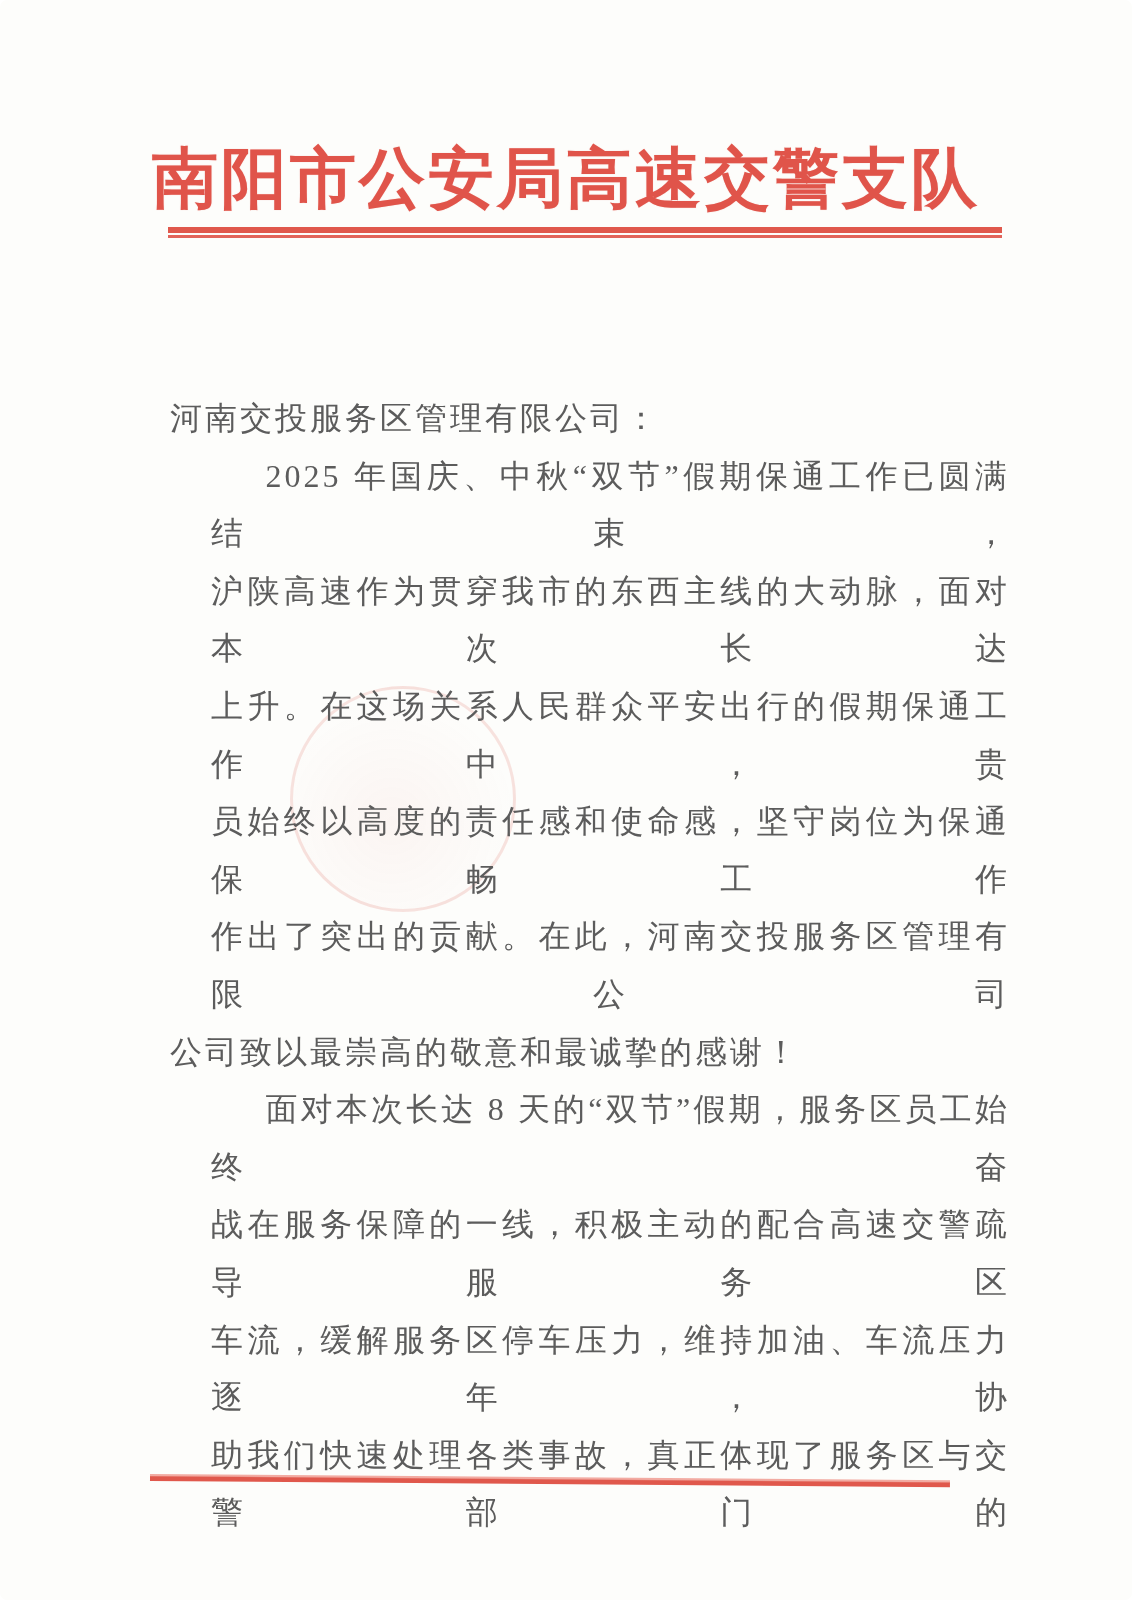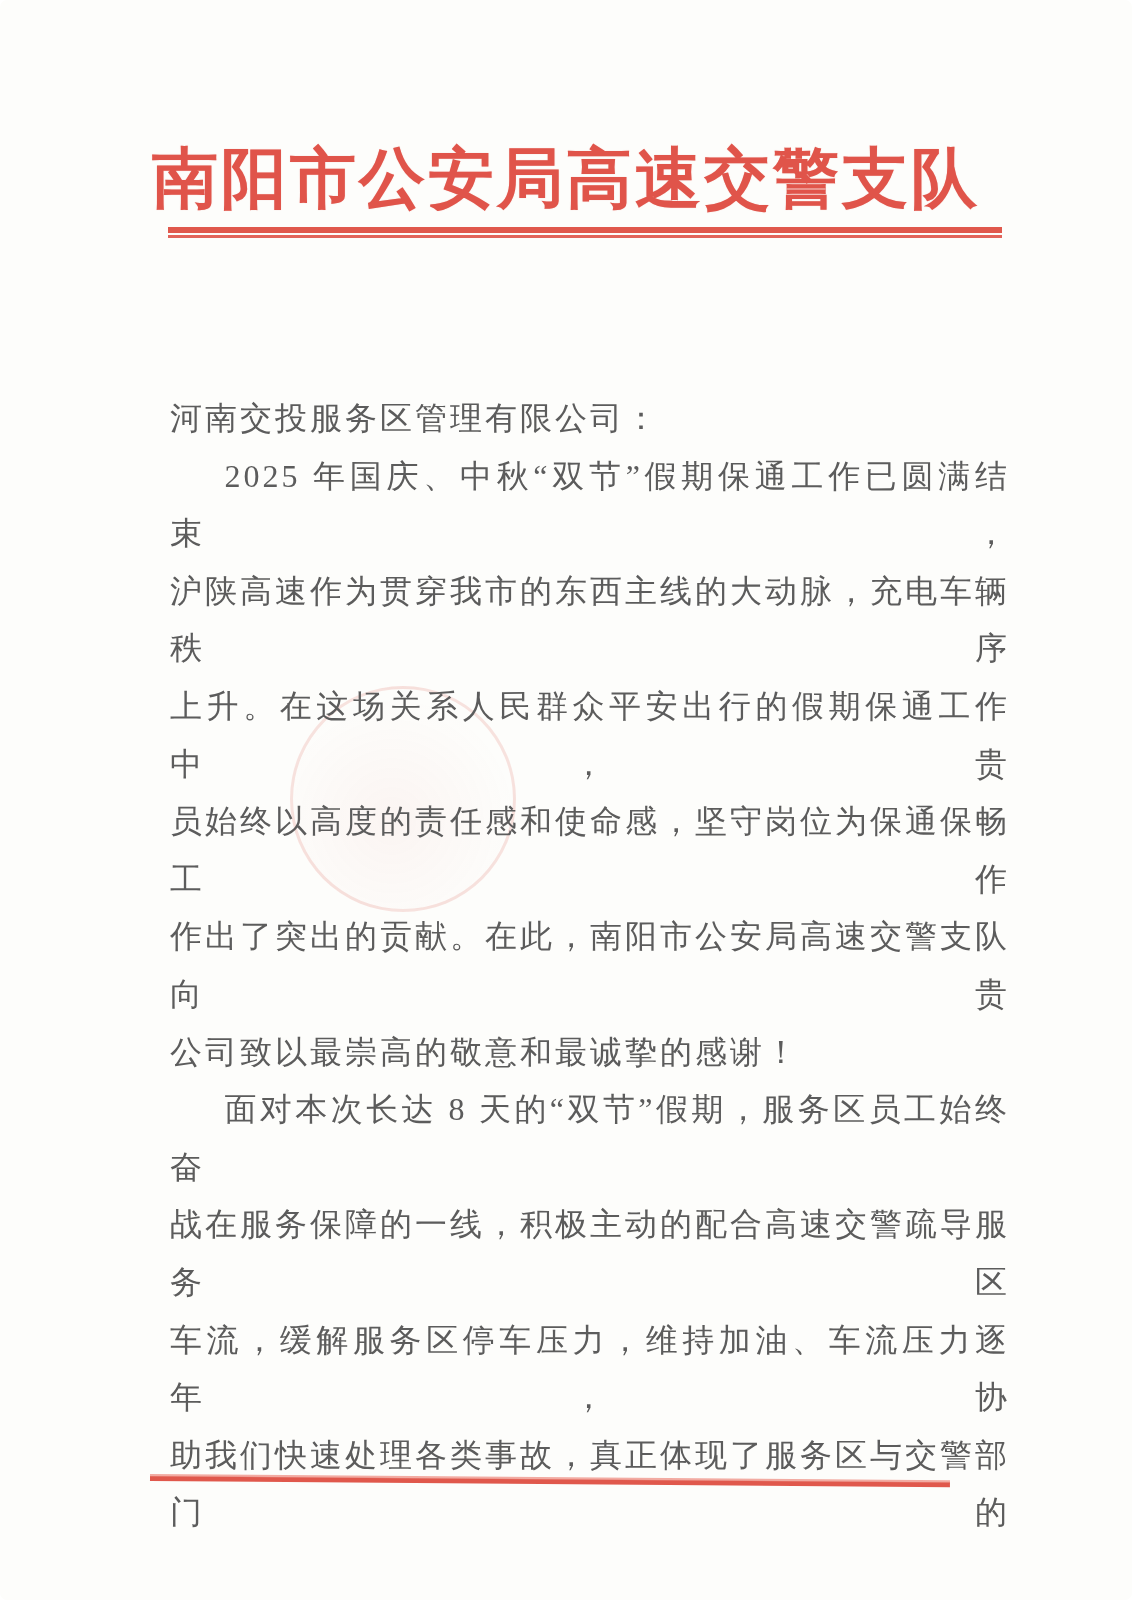--- a/index.html
+++ b/index.html
@@ -65,20 +65,21 @@
     font-size: 32px;
     line-height: 57.6px;
     letter-spacing: 3px;
     color: #5c5c5c;
   }
   .line { min-height: 57.6px; }
   .line.j {
     text-align: justify;
     text-align-last: justify;
     text-justify: inter-character;
+    margin-left: 41px;
   }
   .line.left { text-align: center; text-align-last: left; }
   .line.indent { text-indent: 1.7em; }
   .bottom-rule {
     position: absolute;
     top: 1474px;
     left: 150px;
     width: 800px;
     height: 7px;
     background: linear-gradient(#f2aba2 0%, #f2aba2 22%, #e0584c 40%, #e0584c 100%);
@@ -98,24 +99,24 @@
     <div class="gap"></div>
     <div class="thin"></div>
   </div>
 
 
   <div class="seal-bleed"></div>
 
   <div class="letter-body">
     <div class="line left">河南交投服务区管理有限公司：</div>
     <div class="line j indent">2025 年国庆、中秋“双节”假期保通工作已圆满结束，</div>
-    <div class="line j">沪陕高速作为贯穿我市的东西主线的大动脉，充电车辆秩序</div>
+    <div class="line j">沪陕高速作为贯穿我市的东西主线的大动脉，面对本次长达</div>
     <div class="line j">上升。在这场关系人民群众平安出行的假期保通工作中，贵</div>
     <div class="line j">员始终以高度的责任感和使命感，坚守岗位为保通保畅工作</div>
-    <div class="line j">作出了突出的贡献。在此，南阳市公安局高速交警支队向贵</div>
+    <div class="line j">作出了突出的贡献。在此，河南交投服务区管理有限公司</div>
     <div class="line left">公司致以最崇高的敬意和最诚挚的感谢！</div>
     <div class="line j indent">面对本次长达 8 天的“双节”假期，服务区员工始终奋</div>
     <div class="line j">战在服务保障的一线，积极主动的配合高速交警疏导服务区</div>
     <div class="line j">车流，缓解服务区停车压力，维持加油、车流压力逐年，协</div>
     <div class="line j">助我们快速处理各类事故，真正体现了服务区与交警部门的</div>
 
   </div>
 
   <div class="bottom-rule"></div>
 

